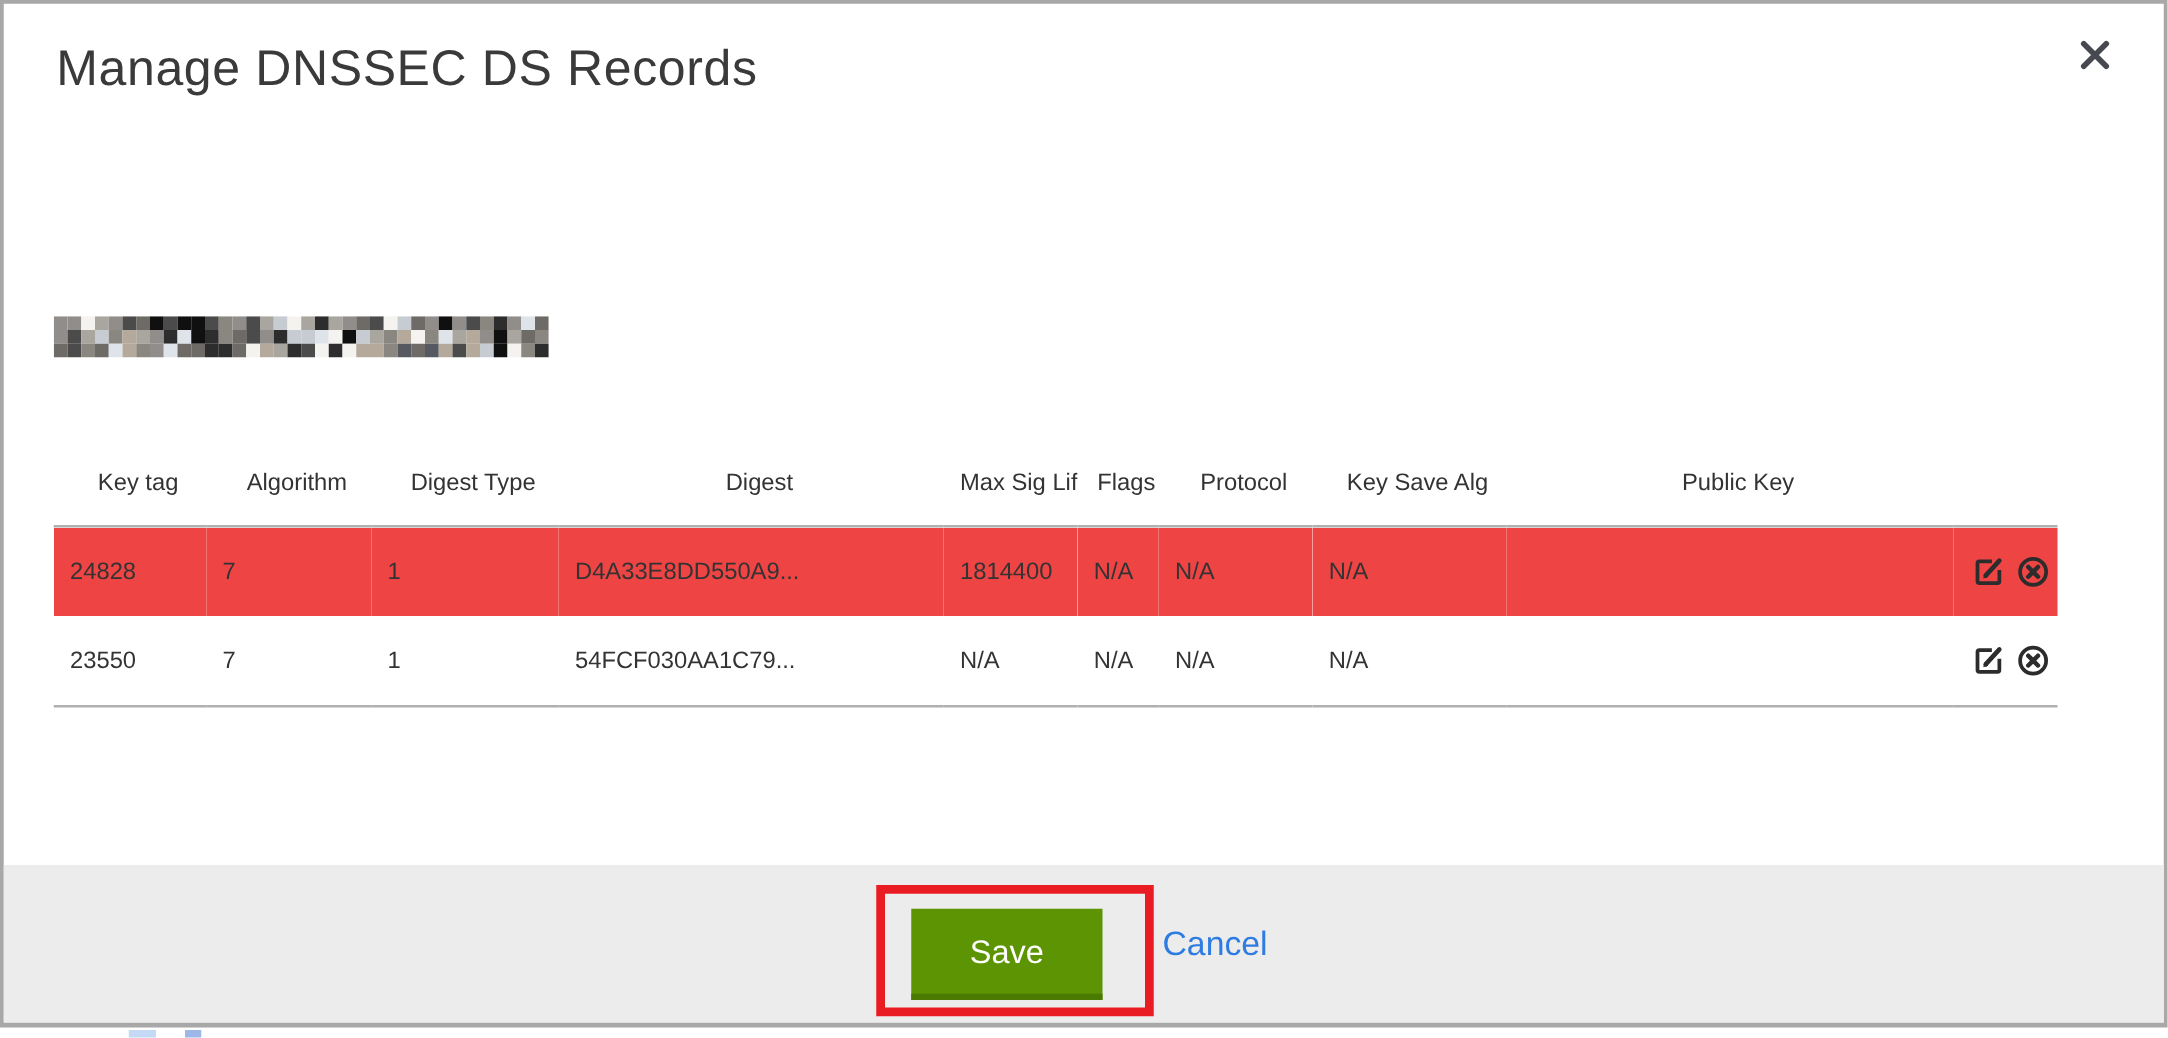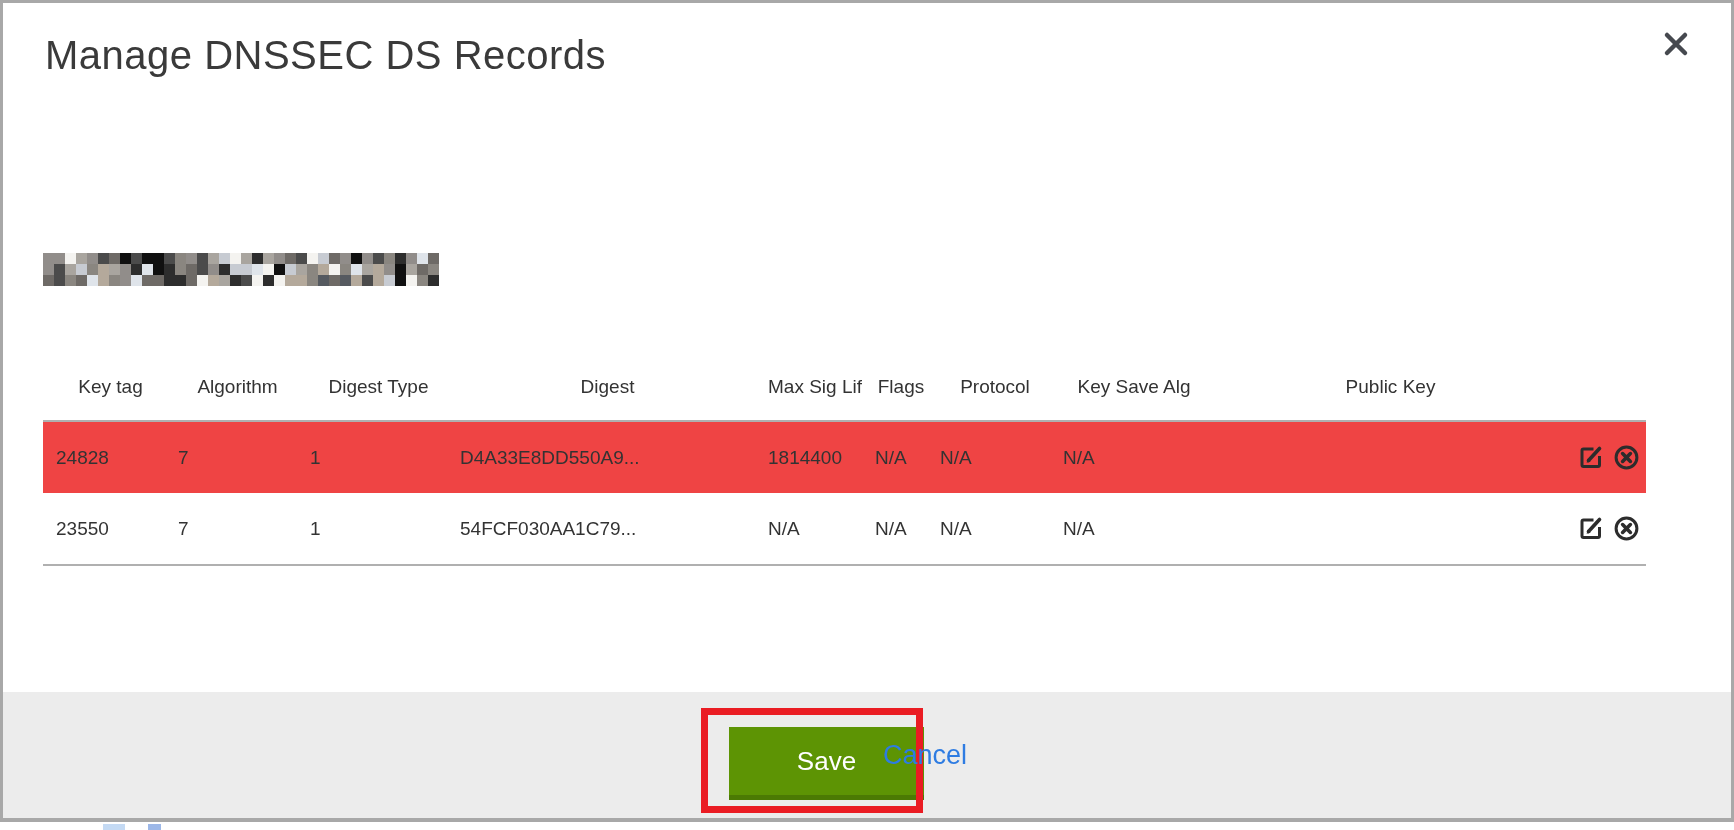--- a/index.html
+++ b/index.html
@@ -59,31 +59,31 @@
     padding:11px 31px; cursor:pointer;
   }
 
   
   .modal-footer {
     position:absolute; left:0; bottom:0; width:100%; height:126px;
     background:#ececec;
   }
   .save-btn {
     position:absolute; left:726px; top:724px;
-    width:195px; height:73px;
+    width:153px; height:73px;
     background:#5d9404; border:none; border-bottom:5px solid #4b7a03;
     color:#ffffff; font-size:26px; font-family:"Liberation Sans", sans-serif;
     cursor:pointer;
   }
   .annotation-rect {
     position:absolute; left:698px; top:705px; width:222px; height:105px;
     border:7px solid #ea1c23; pointer-events:none;
   }
   .cancel-link {
-    position:absolute; left:880px; top:737px;
+    position:absolute; left:927px; top:737px;
     font-size:27px; color:#2e7ce2; text-decoration:none; cursor:pointer;
   }
 
   .page-fragment {
     position:absolute; left:103px; top:824px; width:58px; height:6px;
     background:linear-gradient(90deg,#c4daf4 0 22px,#ffffff 22px 45px,#9db8e8 45px);
   }
 </style>
 </head>
 <body>

